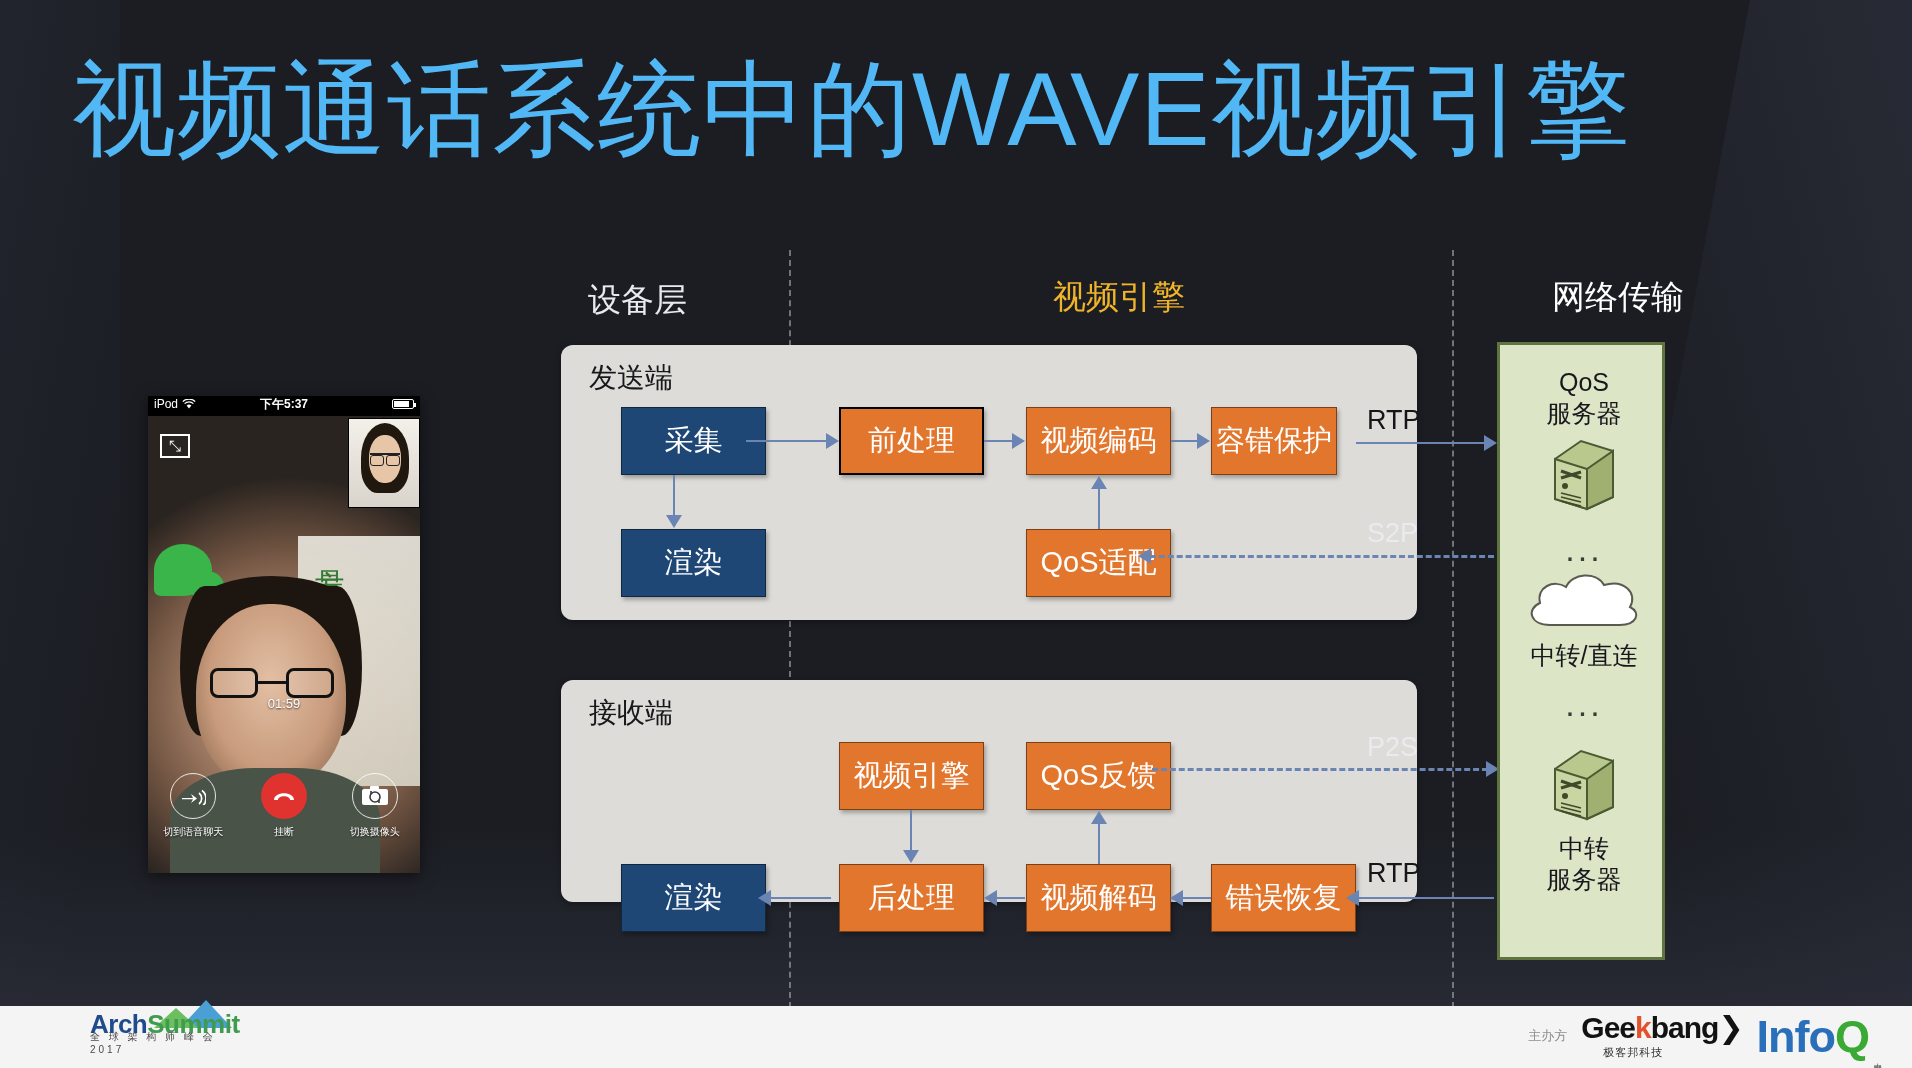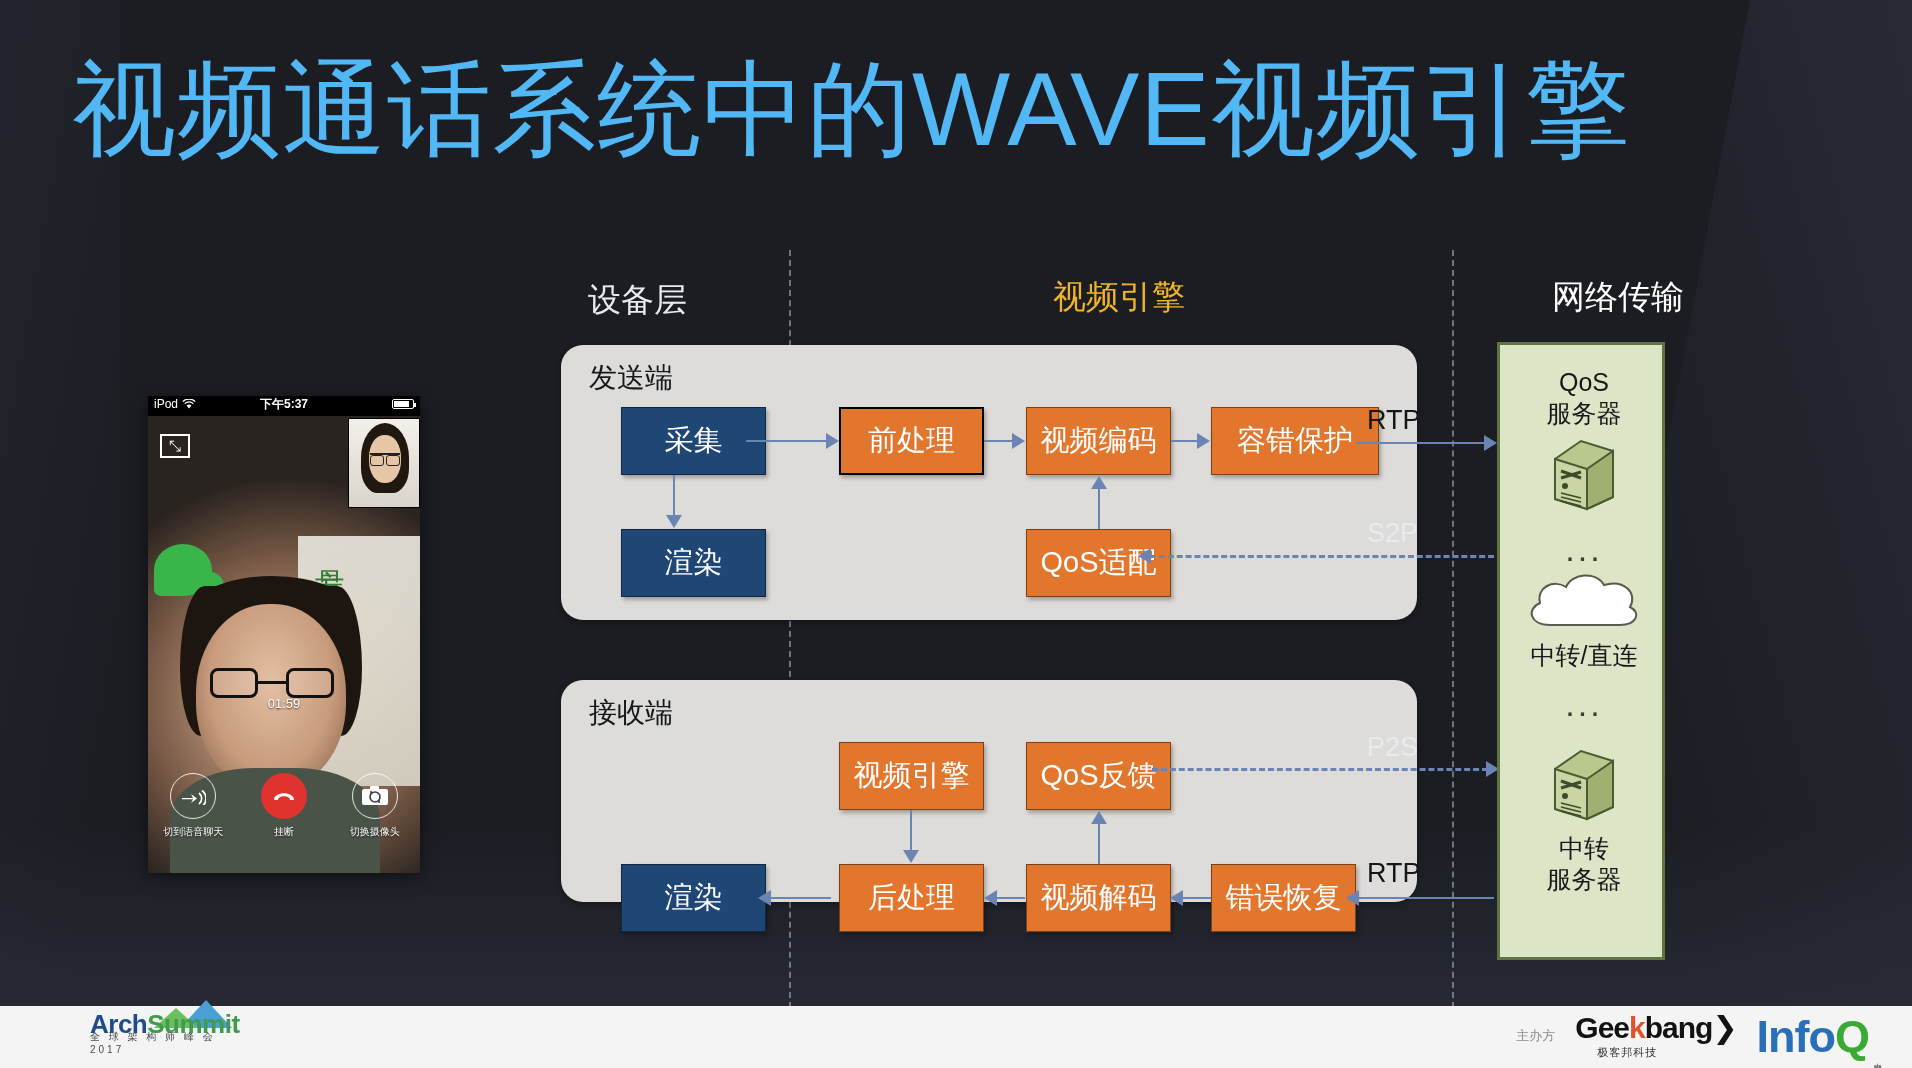--- a/index.html
+++ b/index.html
@@ -58,21 +58,21 @@
     width: 0; border-left: 2px dashed #8d9198;
     opacity: .75;
   }
   #vdash-1 { left: 789px; top: 250px; height: 778px; }
   #vdash-2 { left: 1452px; top: 250px; height: 778px; }
 
   
   .panel {
     position: absolute;
     background: #dedcd8;
-    border-radius: 22px;
+    border-radius: 12px;
     box-shadow: 0 2px 6px rgba(0,0,0,.35);
   }
   #panel-sender   { left: 561px; top: 345px; width: 856px; height: 275px; }
   #panel-receiver { left: 561px; top: 680px; width: 856px; height: 222px; }
   .panel-title {
     position: absolute; left: 28px; top: 14px;
     font-size: 28px; color: #16181c; white-space: nowrap;
   }
 
   
@@ -233,21 +233,21 @@
   #page-num {
     position: absolute; left: 0; bottom: 14px; width: 1912px; text-align: center;
     font-size: 22px; color: #cfcfcf;
   }
   #logo-arch { position: absolute; left: 42px; bottom: 6px; width: 200px; height: 52px; }
   #arch-text { position:absolute; left:48px; bottom:22px; font-size:26px; font-weight:bold; letter-spacing:-.5px; }
   #arch-text .a{color:#1f4b8e} #arch-text .b{color:#3f9c4e}
   #arch-sub { position:absolute; left:48px; bottom:7px; font-size:10px; color:#4a4a4a; letter-spacing:3px; }
   .mountain { position:absolute; bottom:34px; }
 
-  #logo-right { position: absolute; right: 30px; bottom: 10px; height: 44px; display:flex; align-items:center; gap:20px; }
+  #logo-right { position: absolute; right: 30px; bottom: 10px; height: 44px; display:flex; align-items:center; gap:14px; }
   #sponsor-label { font-size: 13px; color: #8c8c8c; }
   #geek { display:flex; flex-direction:column; align-items:flex-start; }
   #geek .g-main { font-size: 30px; font-weight: bold; color:#121212; letter-spacing:-1px; line-height:1; }
   #geek .g-main .k { color:#e2522c; }
   #geek .g-sub { font-size: 11px; color:#333; letter-spacing:1px; margin-top:2px;margin-left:22px;}
   #infoq { display:flex; align-items:flex-end; }
   #infoq .i-main { font-size: 45px; font-weight: bold; color:#2a6fba; letter-spacing:-1px; line-height:1;}
   #infoq .i-main .q { color:#3aaa35; }
   #infoq .i-sub { font-size: 8px; color:#666; writing-mode: vertical-rl; margin-left:2px; letter-spacing:1px;}
 </style>
@@ -269,21 +269,21 @@
   <div class="vdash" id="vdash-1"></div>
   <div class="vdash" id="vdash-2"></div>
 
   <div class="panel" id="panel-sender">
     <div class="panel-title">发送端</div>
 
     <div class="box blue" style="left:40px;  top:62px; width:145px; height:68px;">采集</div>
     <div class="box blue" style="left:40px;  top:184px; width:145px; height:68px;">渲染</div>
     <div class="box orange emph" style="left:278px; top:62px; width:145px; height:68px;">前处理</div>
     <div class="box orange" style="left:465px; top:62px; width:145px; height:68px;">视频编码</div>
-    <div class="box orange" style="left:650px; top:62px; width:168px; height:68px;">容错保护</div>
+    <div class="box orange" style="left:650px; top:62px; width:126px; height:68px;">容错保护</div>
     <div class="box orange" style="left:465px; top:184px; width:145px; height:68px;">QoS适配</div>
 
     <div class="arrow-line" style="left:185px; top:95px; width:80px;"></div>
     <div class="arrow-head ah-right" style="left:265px; top:88px;"></div>
 
     <div class="arrow-line" style="left:423px; top:95px; width:28px;"></div>
     <div class="arrow-head ah-right" style="left:451px; top:88px;"></div>
 
     <div class="arrow-line" style="left:610px; top:95px; width:26px;"></div>
     <div class="arrow-head ah-right" style="left:636px; top:88px;"></div>

